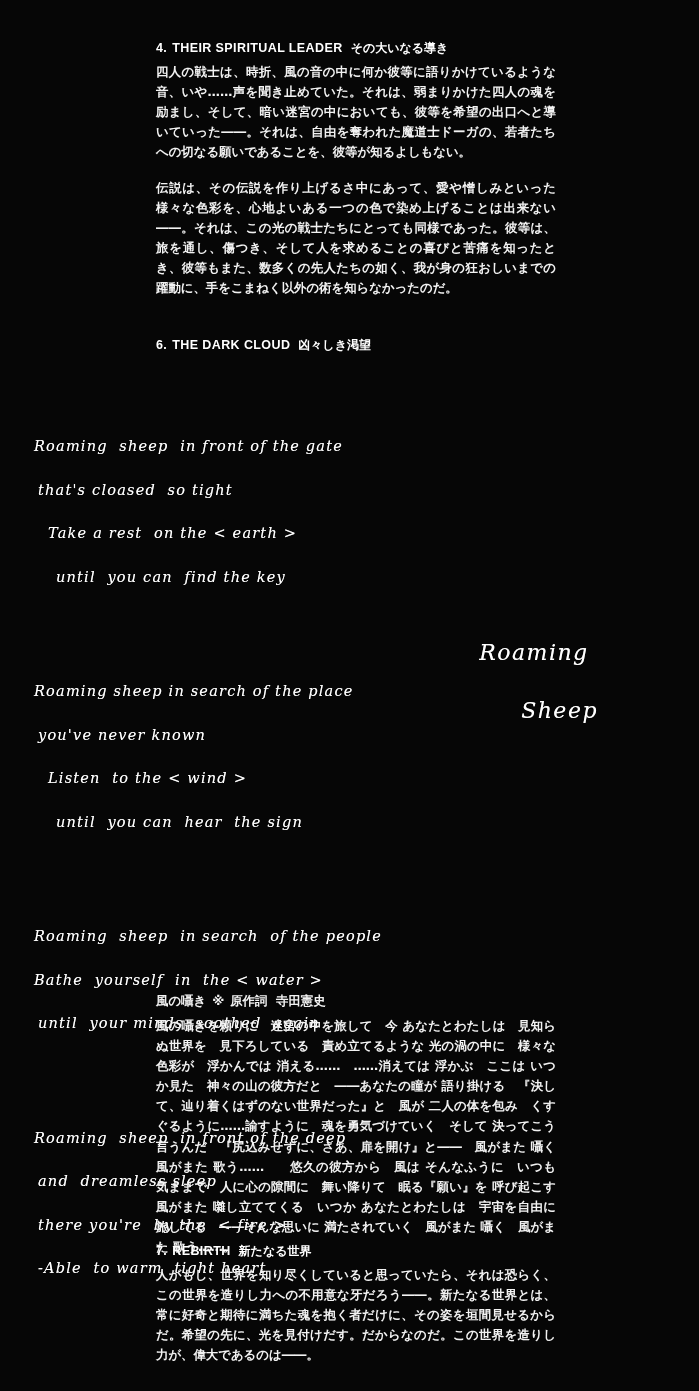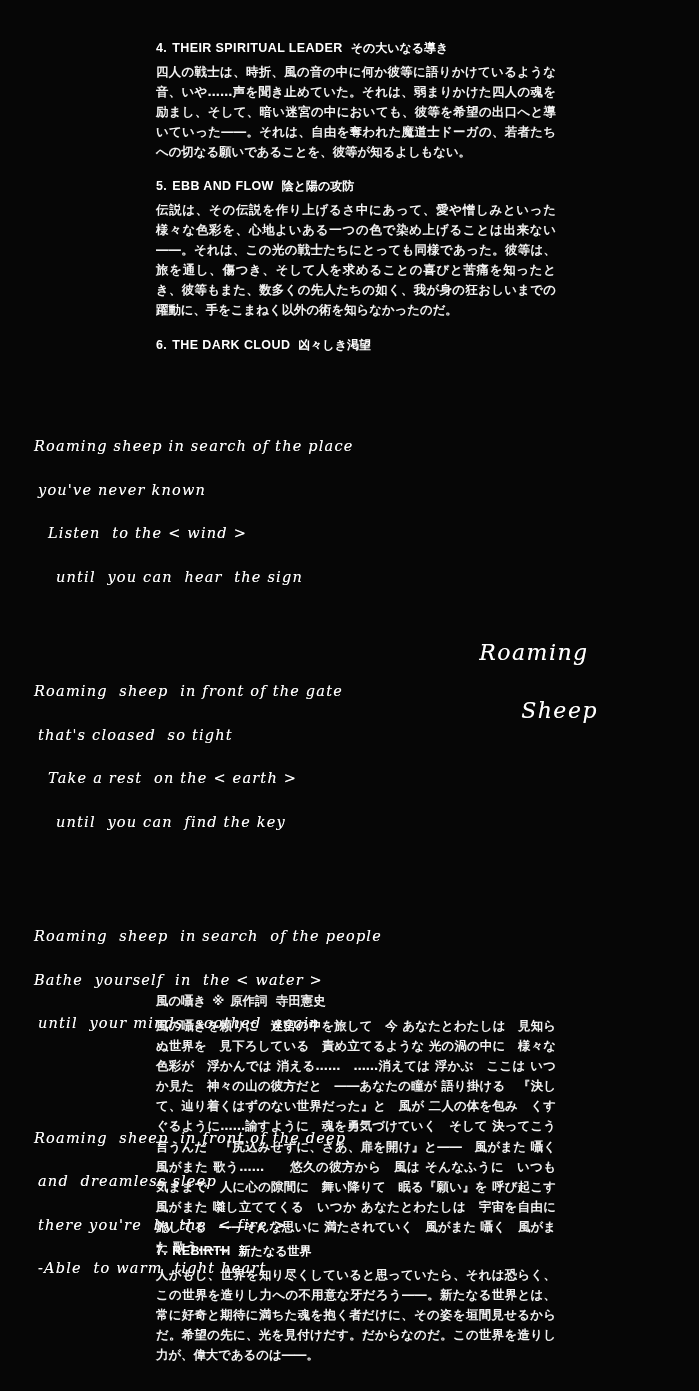--- a/index.html
+++ b/index.html
@@ -108,45 +108,42 @@
 <div class="page">
 
   <div class="col blk" style="top:40px;">
     <div class="sec-head">
       <span class="num">4.</span><span>THEIR SPIRITUAL LEADER</span><span class="jp">その大いなる導き</span>
     </div>
     <p class="body-jp">四人の戦士は、時折、風の音の中に何か彼等に語りかけているような音、いや……声を聞き止めていた。それは、弱まりかけた四人の魂を励まし、そして、暗い迷宮の中においても、彼等を希望の出口へと導いていった――。それは、自由を奪われた魔道士ドーガの、若者たちへの切なる願いであることを、彼等が知るよしもない。</p>
   </div>
 
   <div class="col blk" style="top:178px;">
-    <div class="sec-head">
-      <span class="num">5.</span><span>EBB AND FLOW</span><span class="jp">陰と陽の攻防</span>
-    </div>
     <p class="body-jp">伝説は、その伝説を作り上げるさ中にあって、愛や憎しみといった様々な色彩を、心地よいある一つの色で染め上げることは出来ない――。それは、この光の戦士たちにとっても同様であった。彼等は、旅を通し、傷つき、そして人を求めることの喜びと苦痛を知ったとき、彼等もまた、数多くの先人たちの如く、我が身の狂おしいまでの躍動に、手をこまねく以外の術を知らなかったのだ。</p>
   </div>
 
   <div class="col" style="top:337px;">
     <div class="sec-head">
       <span class="num">6.</span><span>THE DARK CLOUD</span><span class="jp">凶々しき渇望</span>
     </div>
   </div>
 
   <div class="hand-wrap">
     <div class="hand">
       <div class="stanza">
+        <span class="ln">Roaming  sheep  in front of the gate</span>
+        <span class="ln i2">that's cloased  so tight</span>
+        <span class="ln i1">Take a rest  on the &lt; earth &gt;</span>
+        <span class="ln i3">until  you can  find the key</span>
+      </div>
+      <div class="stanza">
         <span class="ln">Roaming sheep in search of the place</span>
         <span class="ln i2">you've never known</span>
         <span class="ln i1">Listen  to the &lt; wind &gt;</span>
         <span class="ln i3">until  you can  hear  the sign</span>
-      </div>
-      <div class="stanza">
-        <span class="ln">Roaming  sheep  in front of the gate</span>
-        <span class="ln i2">that's cloased  so tight</span>
-        <span class="ln i1">Take a rest  on the &lt; earth &gt;</span>
-        <span class="ln i3">until  you can  find the key</span>
       </div>
       <div class="stanza">
         <span class="ln">Roaming  sheep  in search  of the people</span>
         <span class="ln">Bathe  yourself  in  the &lt; water &gt;</span>
         <span class="ln i2">until  your minds  soothed  again</span>
       </div>
       <div class="stanza">
         <span class="ln">Roaming  sheep  in front of the deep</span>
         <span class="ln i2">and  dreamless sleep</span>
         <span class="ln i2">there you're  by the  &lt; fire &gt;</span>

